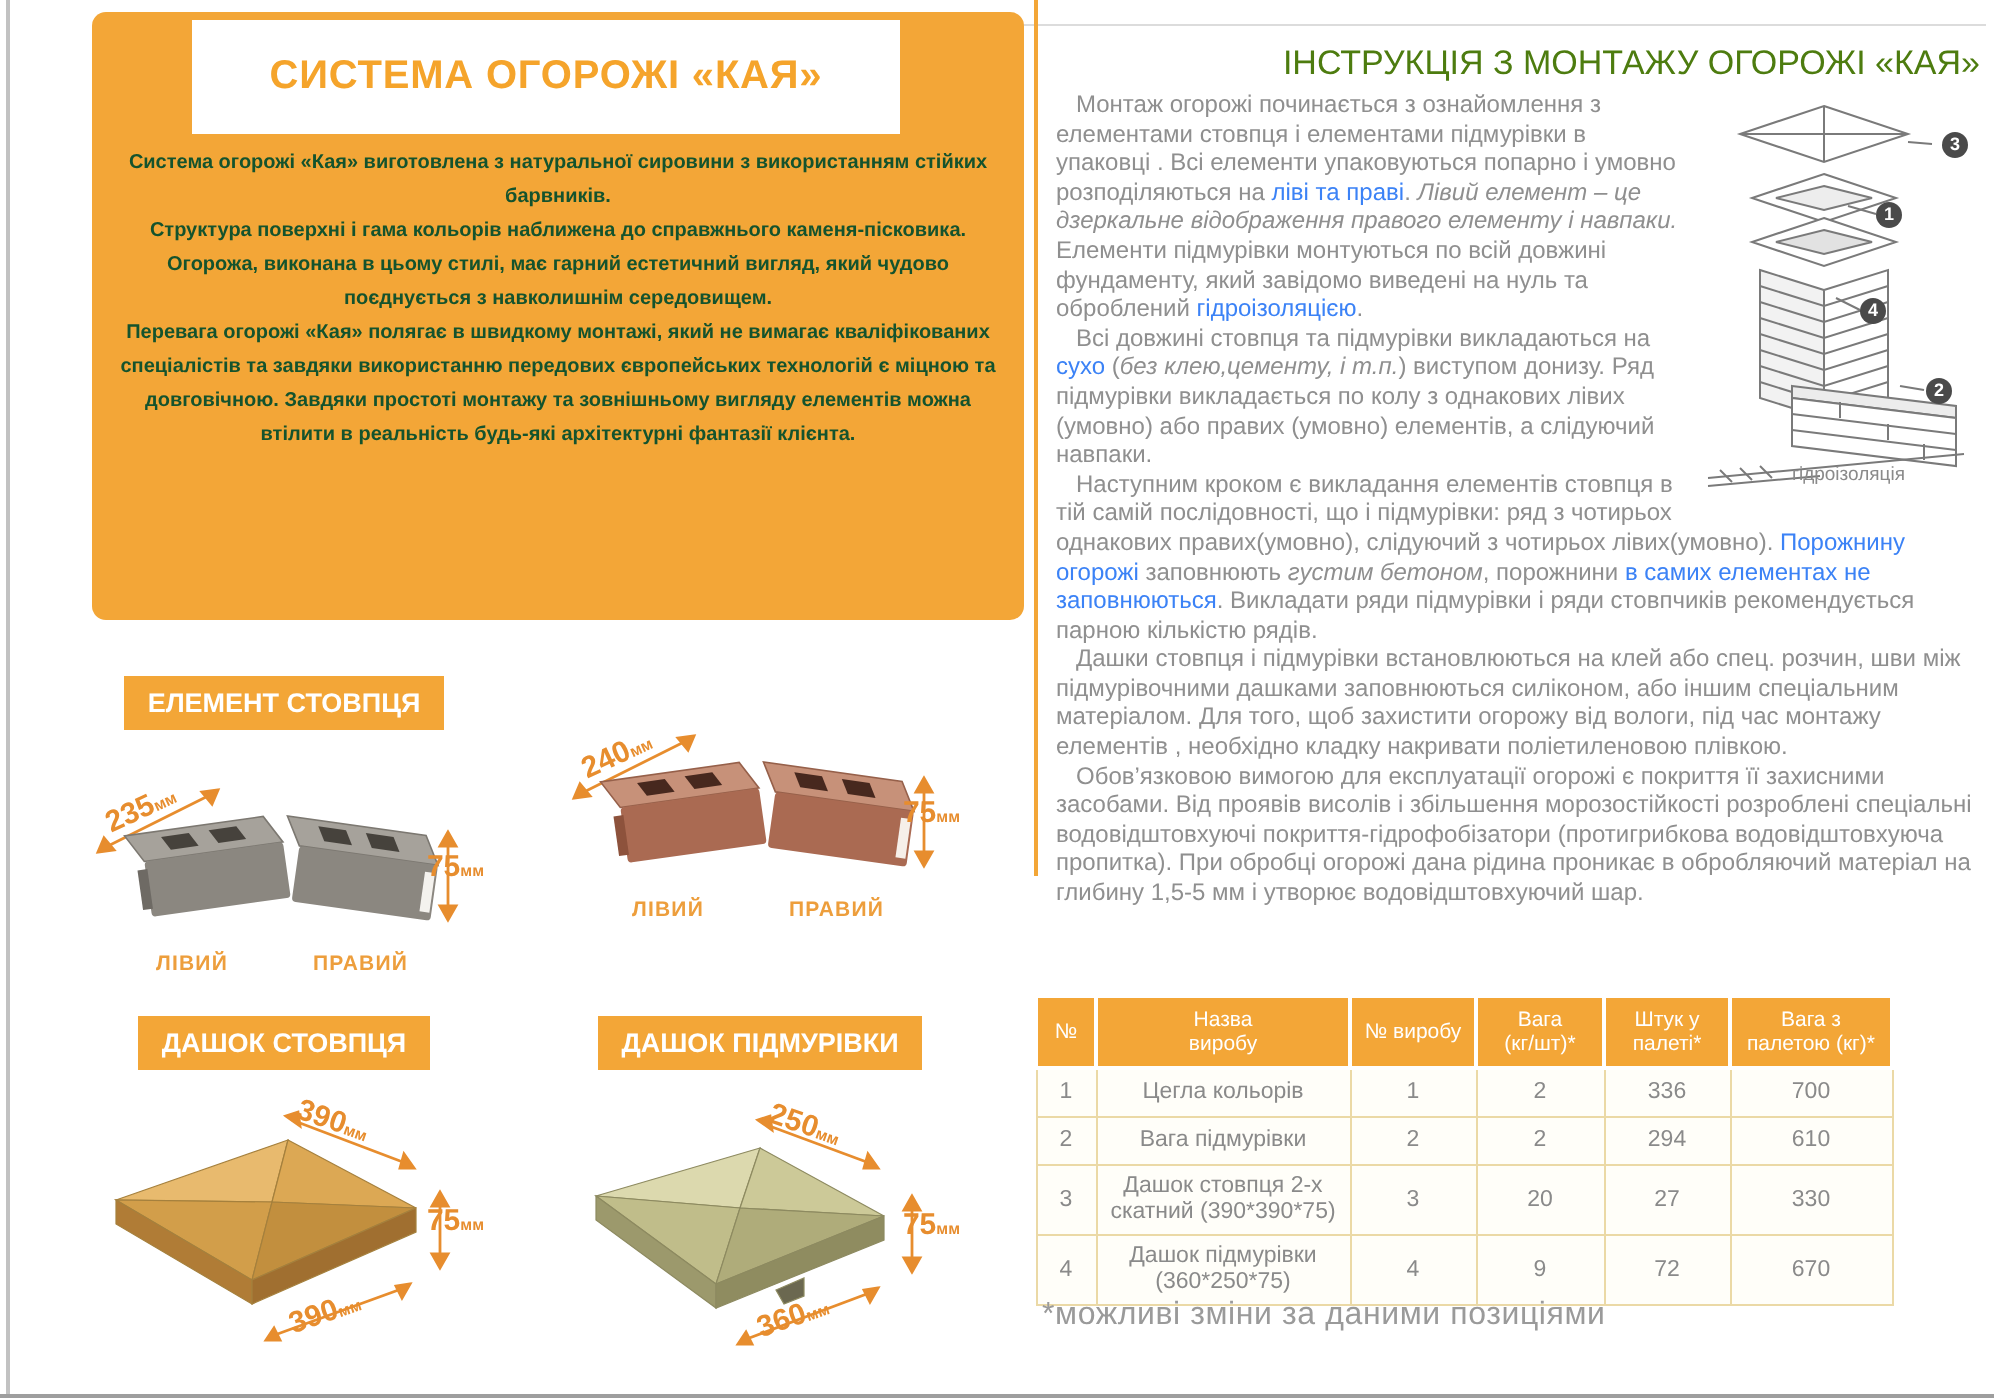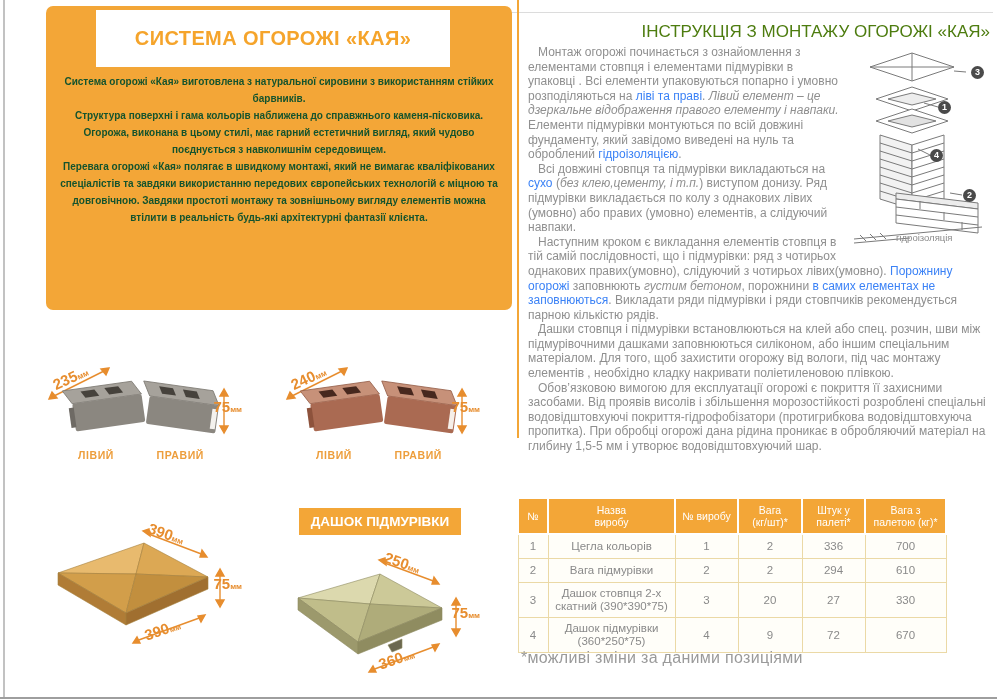--- a/index.html
+++ b/index.html
@@ -81,20 +81,21 @@
       <span class="intro-title">СИСТЕМА ОГОРОЖІ «КАЯ»</span>
     </div>
     <div class="intro-text">
       <p>Система огорожі «Кая» виготовлена з натуральної сировини з використанням стійких барвників.</p>
       <p>Структура поверхні і гама кольорів наближена до справжнього каменя-пісковика. Огорожа, виконана в цьому стилі, має гарний естетичний вигляд, який чудово поєднується з навколишнім середовищем.</p>
       <p>Перевага огорожі «Кая» полягає в швидкому монтажі, який не вимагає кваліфікованих спеціалістів та завдяки використанню передових європейських технологій є міцною та довговічною. Завдяки простоті монтажу та зовнішньому вигляду елементів можна втілити в реальність будь-які архітектурні фантазії клієнта.</p>
     </div>
   </div>
 
   <div class="product-card" id="card1">
+    <span class="product-header">ЕЛЕМЕНТ СТОВПЦЯ</span>
     <div class="product-art">
       <svg width="192" height="112" viewBox="0 0 192 112">
         <g stroke="#E78D2E" stroke-width="1.4" fill="#E78D2E">
           <line x1="6" y1="50" x2="60" y2="23"></line>
           <polygon points="3,52 11,51 6,45"></polygon>
             <polygon points="63,21 55,22 60,28"></polygon>
           <line x1="178" y1="46" x2="178" y2="82"></line>
           <polygon points="178,42 174,49 182,49"></polygon>
             <polygon points="178,86 174,79 182,79"></polygon>
         </g>
@@ -155,20 +156,21 @@
       </span>
       <span class="dim" style="right:-4px;top:51px;">
         <span>75</span><span class="unit">мм</span>
       </span>
       <span class="side-label" style="left:32px;">ЛІВИЙ</span>
       <span class="side-label" style="right:34px;">ПРАВИЙ</span>
     </div>
   </div>
 
   <div class="product-card" id="card3">
+    <span class="product-header">ДАШОК СТОВПЦЯ</span>
     <div class="product-art">
       <svg width="192" height="132" viewBox="0 0 192 132">
         <g stroke="#E78D2E" stroke-width="1.4" fill="#E78D2E">
           <line x1="100" y1="16" x2="158" y2="38"></line>
           <polygon points="97,14 104,19 103,12"></polygon>
             <polygon points="161,40 154,40 156,33"></polygon>
           <line x1="174" y1="56" x2="174" y2="86"></line>
           <polygon points="174,52 170,59 178,59"></polygon>
             <polygon points="174,90 170,83 178,83"></polygon>
           <line x1="90" y1="124" x2="156" y2="100"></line>

